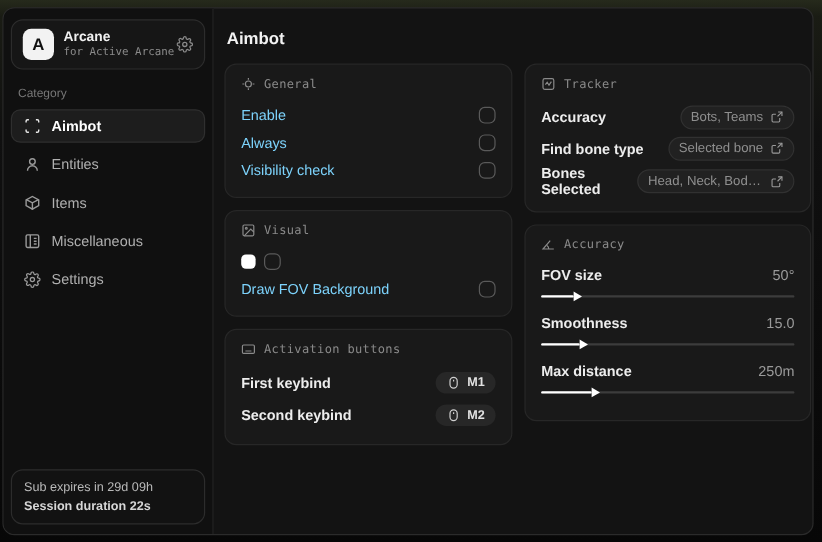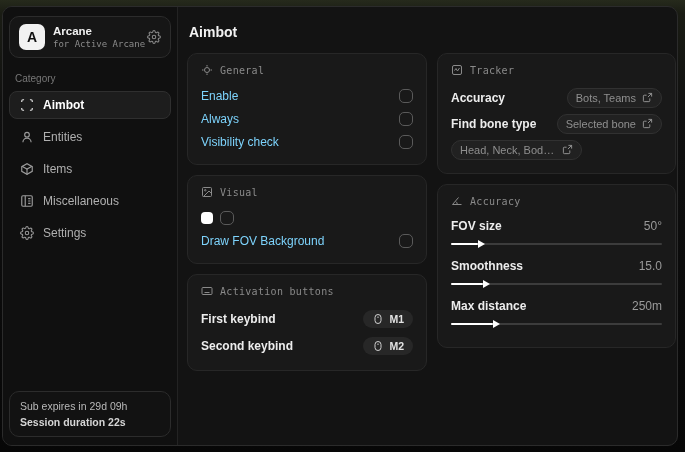--- a/index.html
+++ b/index.html
@@ -303,20 +303,21 @@
               <span class="sel-icon">
                 <svg width="11" height="11" viewBox="0 0 24 24" fill="none" stroke="currentColor" stroke-width="2">
                     <path d="M14 3h7v7"></path>
                     <path d="M21 3l-8 8"></path>
                     <path d="M10 7H5a2 2 0 0 0-2 2v10a2 2 0 0 0 2 2h10a2 2 0 0 0 2-2v-5"></path>
                   </svg>
               </span>
             </span>
           </div>
           <div class="row" style="min-height:25px">
+            <span class="row-label strong">Bones Selected</span>
             <span class="select-pill" style="max-width:131px">
               <span class="sel-text">Head, Neck, Body, Pe…</span>
               <span class="sel-icon">
                 <svg width="11" height="11" viewBox="0 0 24 24" fill="none" stroke="currentColor" stroke-width="2">
                     <path d="M14 3h7v7"></path>
                     <path d="M21 3l-8 8"></path>
                     <path d="M10 7H5a2 2 0 0 0-2 2v10a2 2 0 0 0 2 2h10a2 2 0 0 0 2-2v-5"></path>
                   </svg>
               </span>
             </span>

